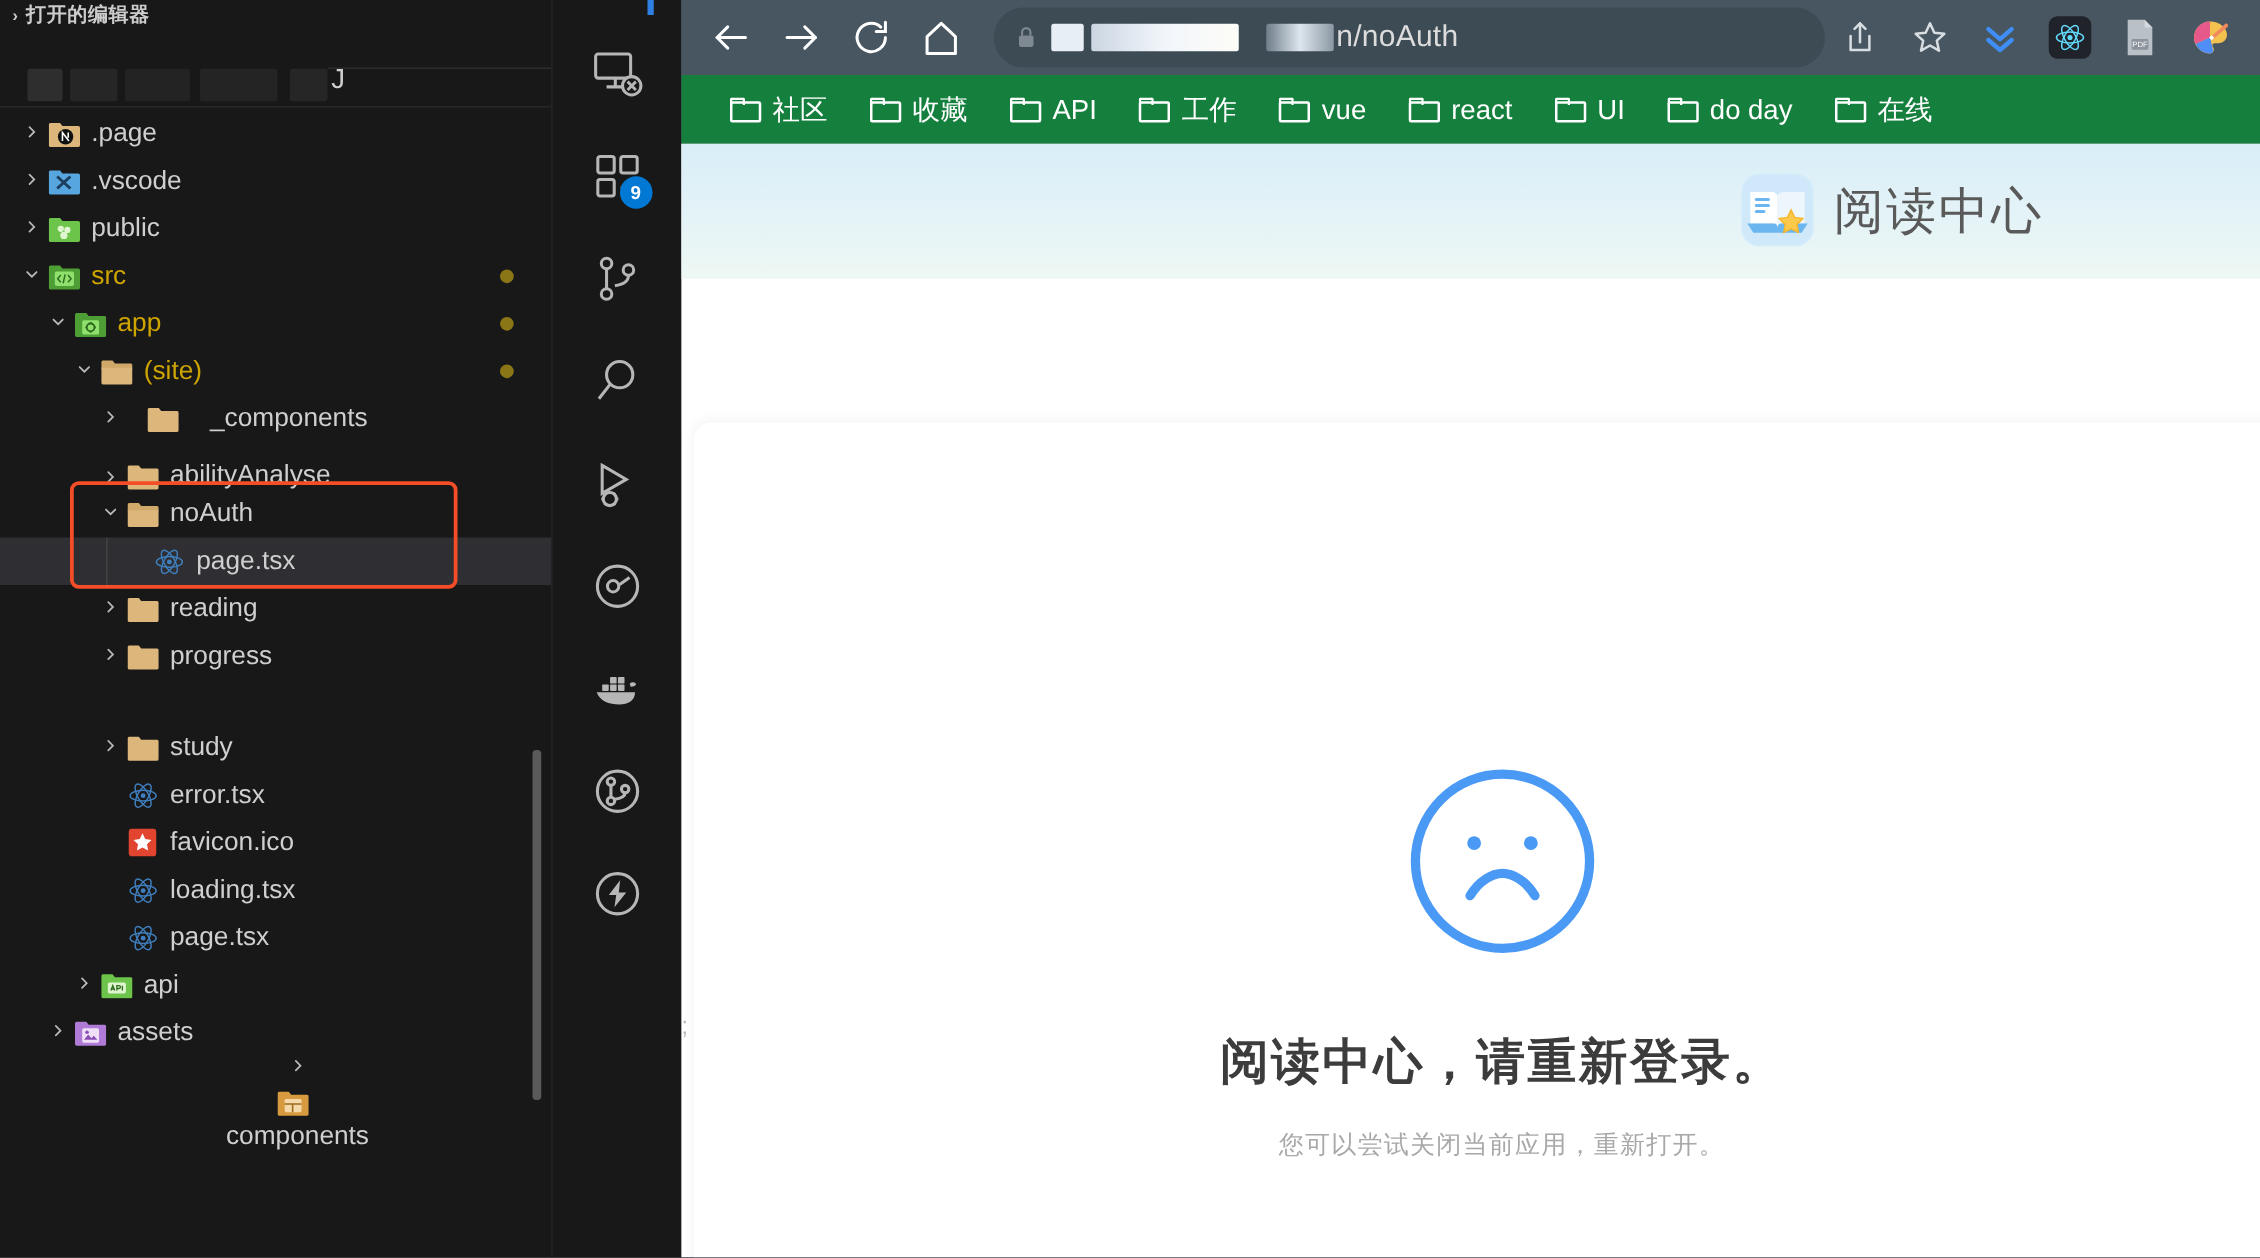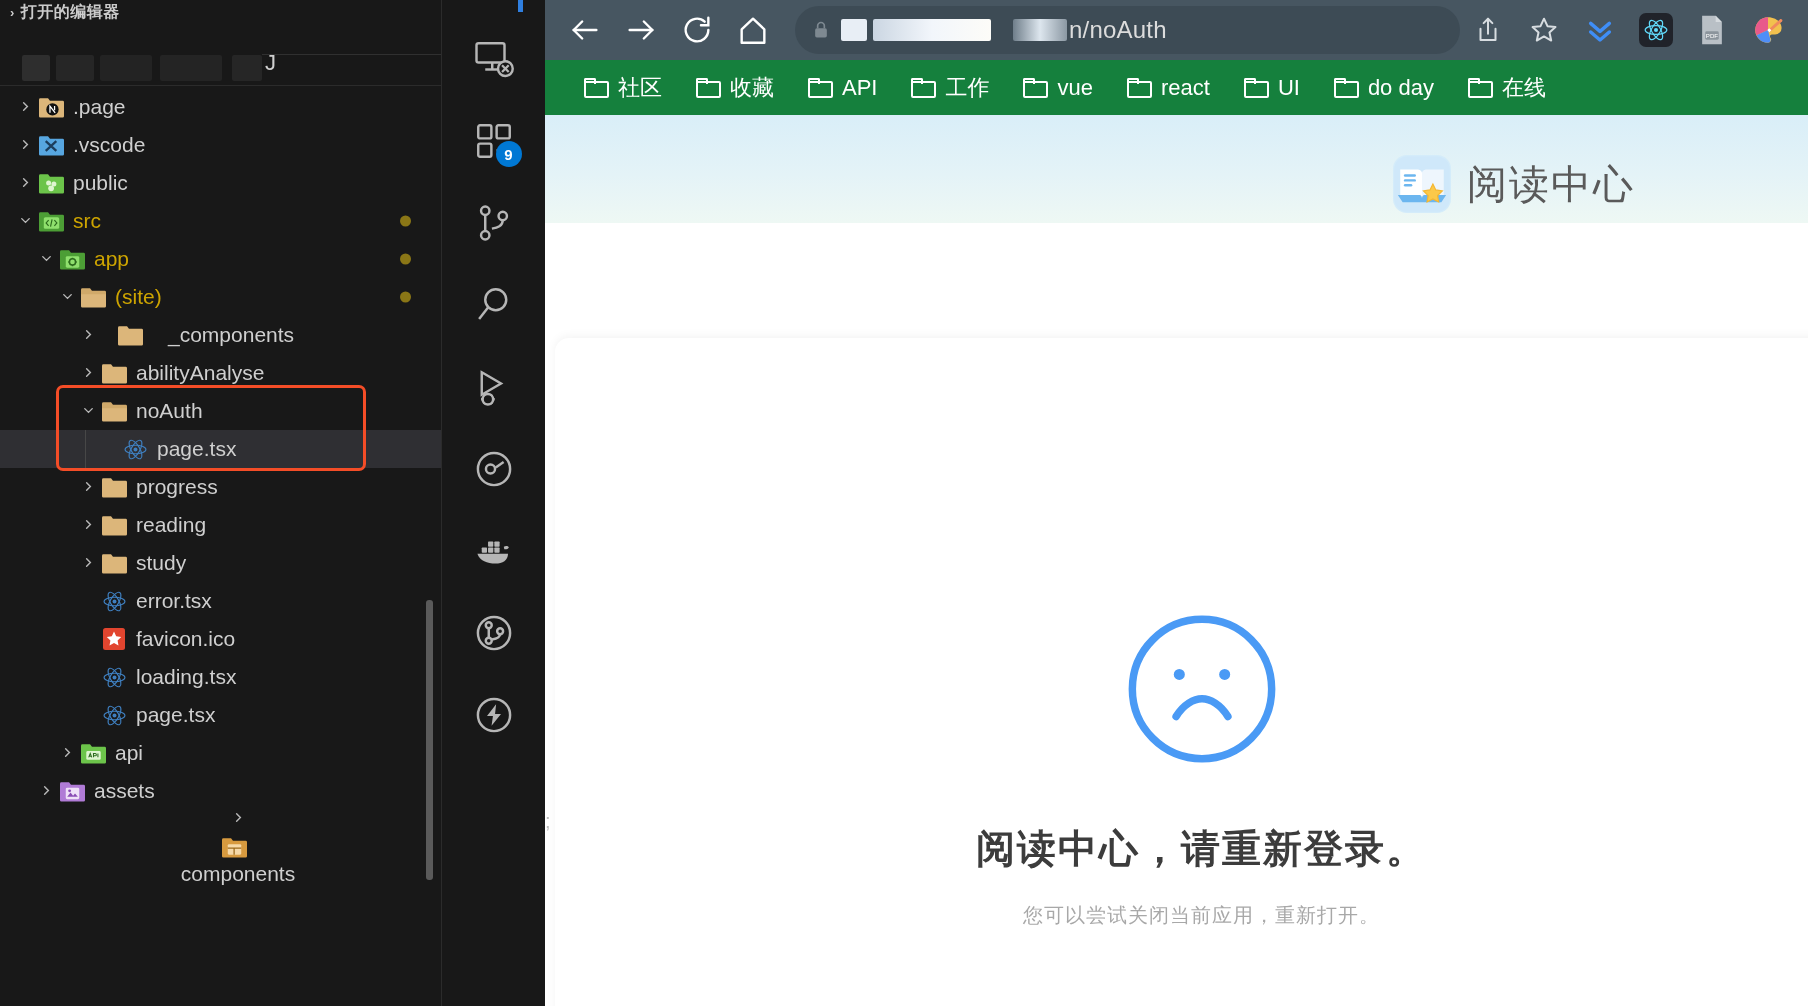--- a/index.html
+++ b/index.html
@@ -164,21 +164,21 @@
   }
   .page-header {
     position: relative;
     height: 108px;
     background: linear-gradient(180deg, #d9eef8 0%, #e4f3f7 55%, #eef8f4 100%);
     display: flex; align-items: center; justify-content: flex-end;
     padding-right: 0;
   }
   .brand {
     display: flex; align-items: center; gap: 16px;
-    position: absolute; left: 848px; top: 40px;
+    position: absolute; left: 848px; top: 24px;
   }
   .brand-icon {
     width: 58px; height: 58px; border-radius: 14px;
     background: #d4ecfa; position: relative; flex: 0 0 58px;
   }
   .brand-title {
     font-size: 40px; color: #5a5a5a; letter-spacing: 2px;
     font-family: "DejaVu Sans", sans-serif;
   }
   .card {
@@ -321,21 +321,21 @@
             <span class="chev"><svg width="15" height="15" viewBox="0 0 16 16" fill="none" stroke="#b9b9b9" stroke-width="1.5" stroke-linecap="round">
                 <path d="M6 4l4 4-4 4"></path>
               </svg></span>
             <span class="ficon">
               <svg width="25" height="21" viewBox="0 0 26 21">
                 <path d="M0 2.4A1.4 1.4 0 0 1 1.4 1h8l2 2.6h13.2A1.4 1.4 0 0 1 26 5v14.6A1.4 1.4 0 0 1 24.6 21H1.4A1.4 1.4 0 0 1 0 19.6z" fill="#dcb67a"></path>
               </svg>
             </span>
             <span class="lbl">_components</span>
           </div>
-          <div class="row" style="padding-left: 77px;">
+          <div class="row" style="padding-left: 77px; align-items: flex-end;">
             <span class="chev"><svg width="15" height="15" viewBox="0 0 16 16" fill="none" stroke="#b9b9b9" stroke-width="1.5" stroke-linecap="round">
                 <path d="M6 4l4 4-4 4"></path>
               </svg></span>
             <span class="ficon">
               <svg width="25" height="21" viewBox="0 0 26 21">
                 <path d="M0 2.4A1.4 1.4 0 0 1 1.4 1h8l2 2.6h13.2A1.4 1.4 0 0 1 26 5v14.6A1.4 1.4 0 0 1 24.6 21H1.4A1.4 1.4 0 0 1 0 19.6z" fill="#dcb67a"></path>
               </svg>
             </span>
             <span class="lbl">abilityAnalyse</span>
           </div>
@@ -366,34 +366,34 @@
           </div>
           <div class="row" style="padding-left: 77px;">
             <span class="chev"><svg width="15" height="15" viewBox="0 0 16 16" fill="none" stroke="#b9b9b9" stroke-width="1.5" stroke-linecap="round">
                 <path d="M6 4l4 4-4 4"></path>
               </svg></span>
             <span class="ficon">
               <svg width="25" height="21" viewBox="0 0 26 21">
                 <path d="M0 2.4A1.4 1.4 0 0 1 1.4 1h8l2 2.6h13.2A1.4 1.4 0 0 1 26 5v14.6A1.4 1.4 0 0 1 24.6 21H1.4A1.4 1.4 0 0 1 0 19.6z" fill="#dcb67a"></path>
               </svg>
             </span>
+            <span class="lbl">reading</span>
+          </div>
+          <div class="row" style="padding-left: 77px;">
+            <span class="chev"><svg width="15" height="15" viewBox="0 0 16 16" fill="none" stroke="#b9b9b9" stroke-width="1.5" stroke-linecap="round">
+                <path d="M6 4l4 4-4 4"></path>
+              </svg></span>
+            <span class="ficon">
+              <svg width="25" height="21" viewBox="0 0 26 21">
+                <path d="M0 2.4A1.4 1.4 0 0 1 1.4 1h8l2 2.6h13.2A1.4 1.4 0 0 1 26 5v14.6A1.4 1.4 0 0 1 24.6 21H1.4A1.4 1.4 0 0 1 0 19.6z" fill="#dcb67a"></path>
+              </svg>
+            </span>
             <span class="lbl">progress</span>
           </div>
-          <div class="row" style="padding-left: 77px;">
-            <span class="chev"><svg width="15" height="15" viewBox="0 0 16 16" fill="none" stroke="#b9b9b9" stroke-width="1.5" stroke-linecap="round">
-                <path d="M6 4l4 4-4 4"></path>
-              </svg></span>
-            <span class="ficon">
-              <svg width="25" height="21" viewBox="0 0 26 21">
-                <path d="M0 2.4A1.4 1.4 0 0 1 1.4 1h8l2 2.6h13.2A1.4 1.4 0 0 1 26 5v14.6A1.4 1.4 0 0 1 24.6 21H1.4A1.4 1.4 0 0 1 0 19.6z" fill="#dcb67a"></path>
-              </svg>
-            </span>
-            <span class="lbl">reading</span>
-          </div>
-          <div class="row" style="padding-left: 77px;">
+          <div class="row" style="padding-left: 77px; margin-top: 35px;">
             <span class="chev"><svg width="15" height="15" viewBox="0 0 16 16" fill="none" stroke="#b9b9b9" stroke-width="1.5" stroke-linecap="round">
                 <path d="M6 4l4 4-4 4"></path>
               </svg></span>
             <span class="ficon">
               <svg width="25" height="21" viewBox="0 0 26 21">
                 <path d="M0 2.4A1.4 1.4 0 0 1 1.4 1h8l2 2.6h13.2A1.4 1.4 0 0 1 26 5v14.6A1.4 1.4 0 0 1 24.6 21H1.4A1.4 1.4 0 0 1 0 19.6z" fill="#dcb67a"></path>
               </svg>
             </span>
             <span class="lbl">study</span>
           </div>

